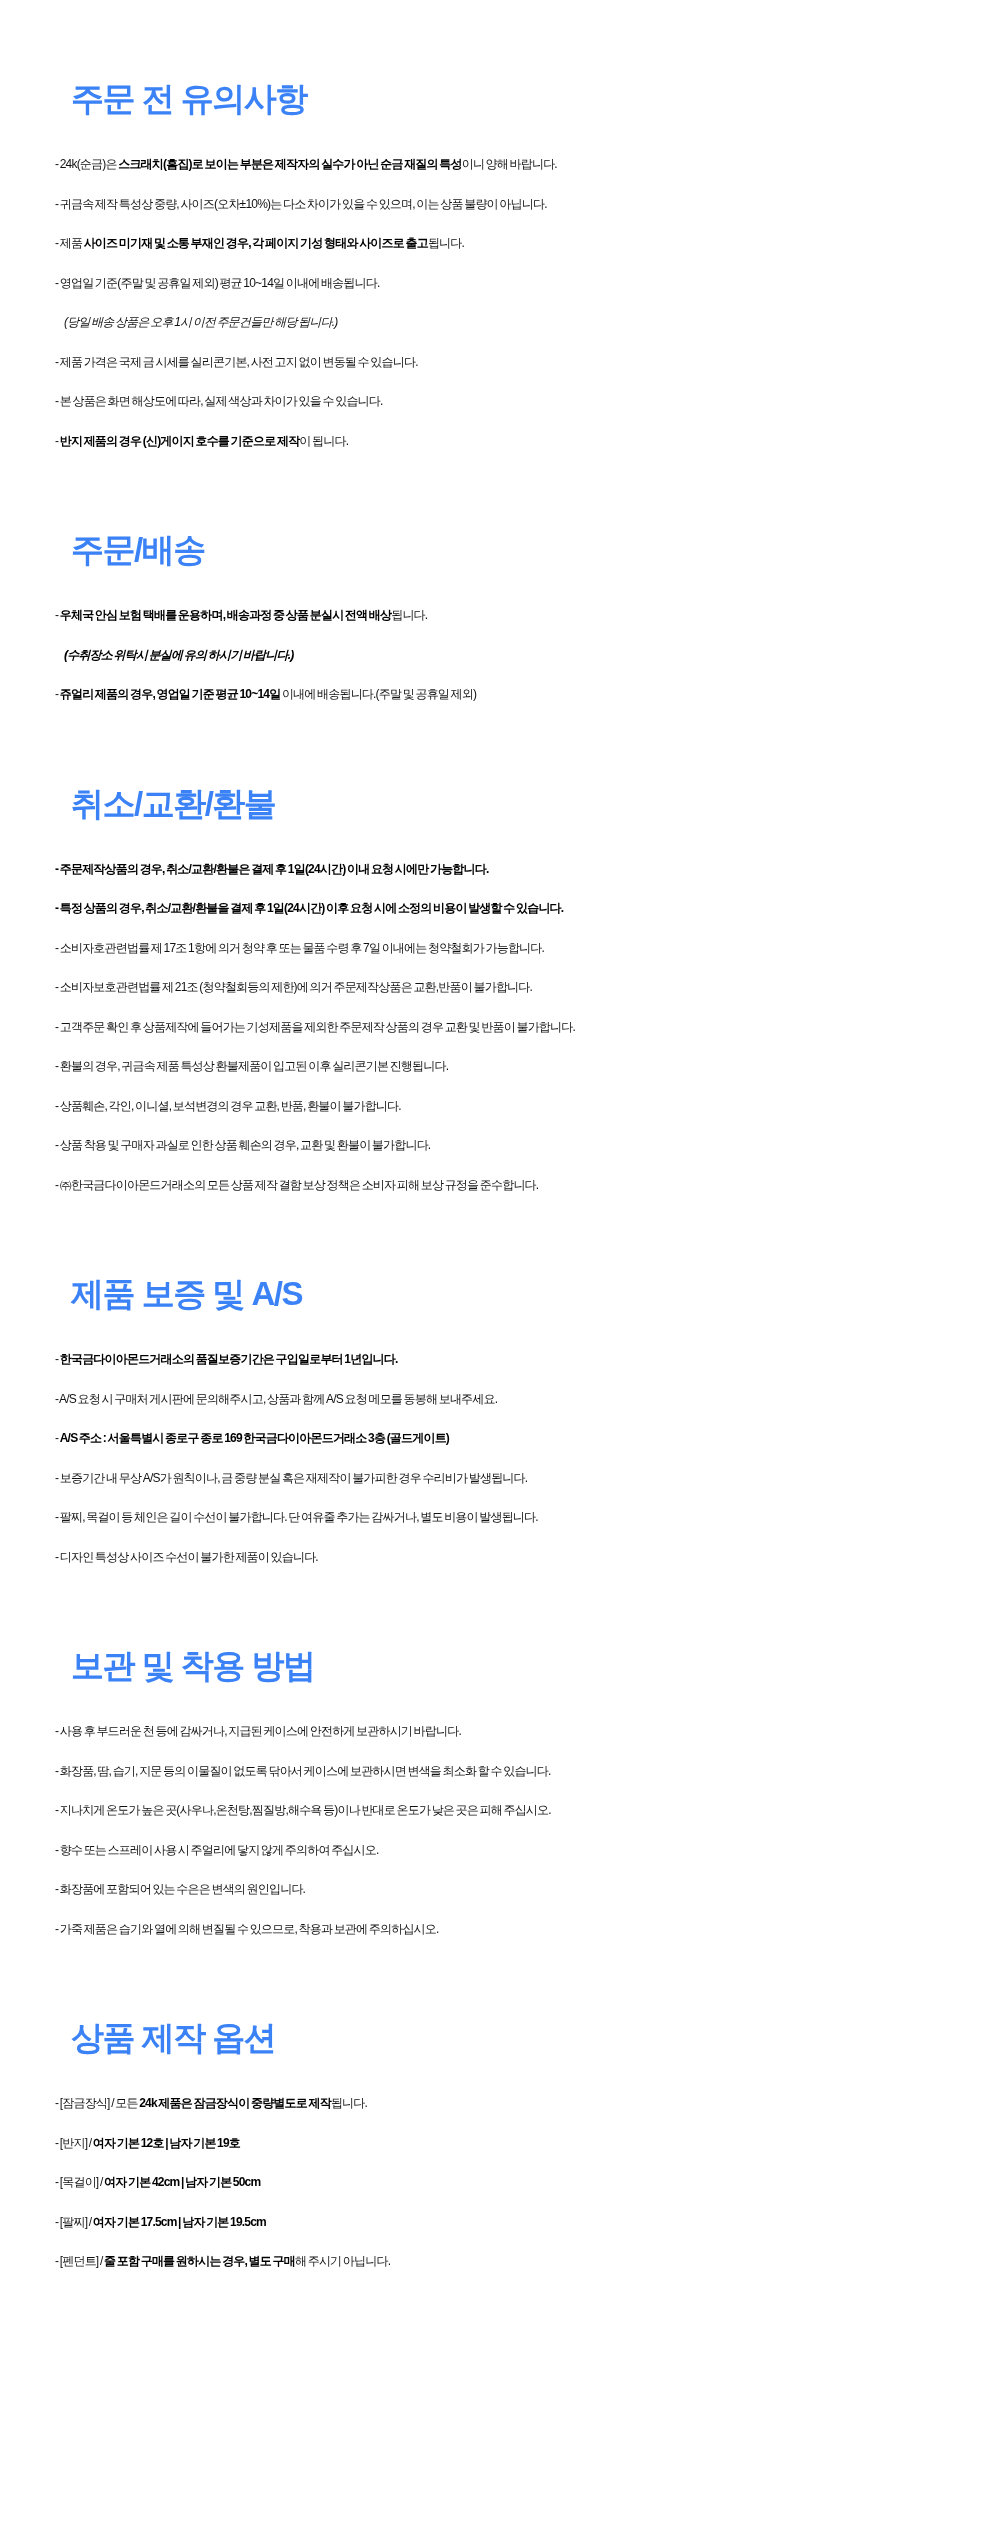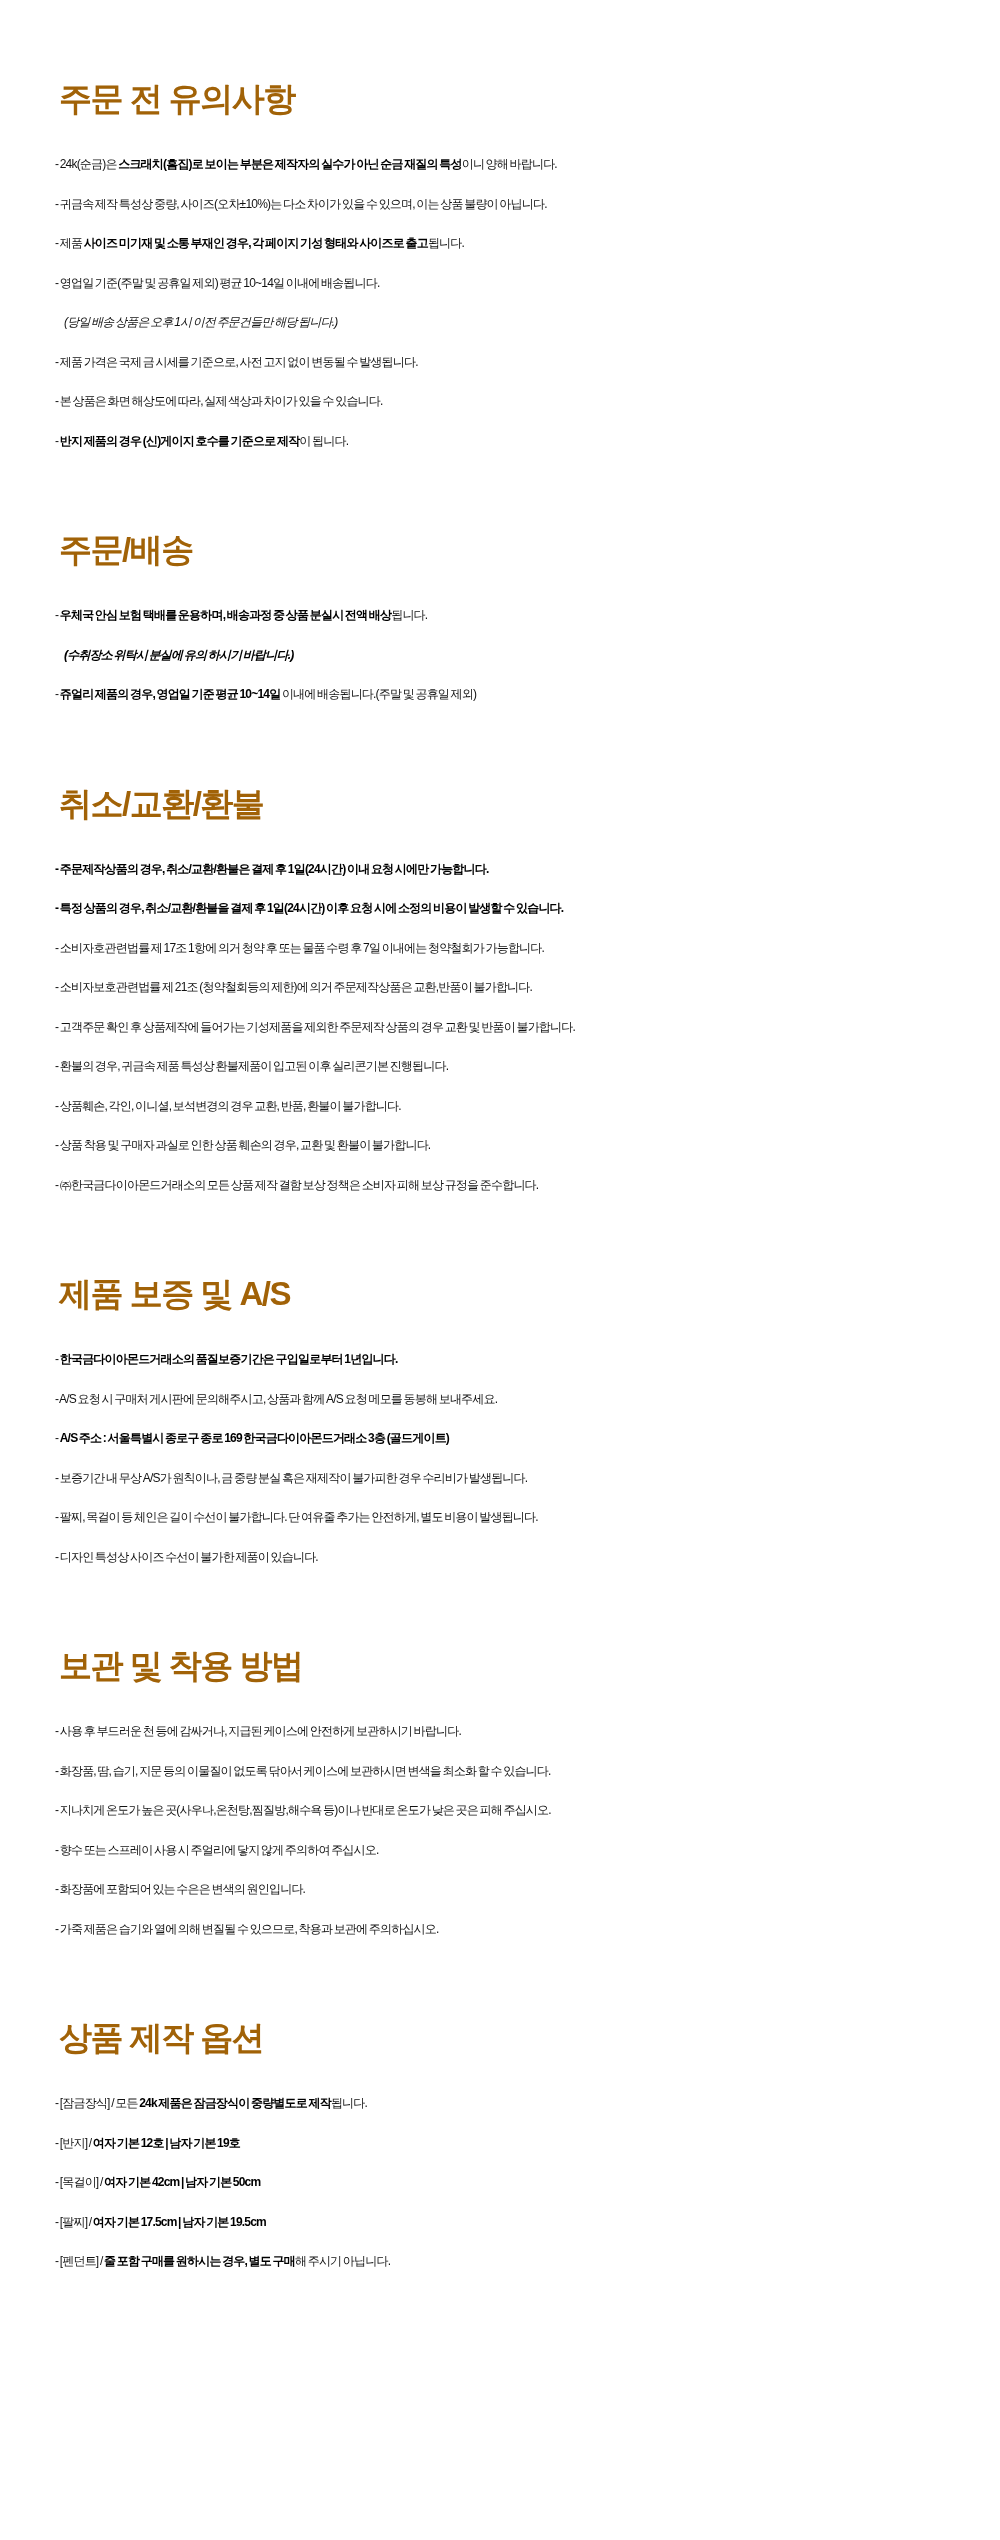--- a/index.html
+++ b/index.html
@@ -19,22 +19,22 @@
     box-sizing: border-box;
   }
   section {
     margin: 0 0 72px 0;
   }
   h2 {
     font-size: 33px;
     line-height: 33px;
     font-weight: 800;
     letter-spacing: -1.5px;
-    margin: 0 0 30px 4px;
-    color: #a16207;
+    margin: 0 0 30px 16px;
+    color: #3b82f6;
   }
   p.line {
     font-size: 12px;
     line-height: 39.5px;
     margin: 0;
     letter-spacing: -0.8px;
     word-spacing: -1px;
     white-space: nowrap;
     color: #111111;
   }
@@ -51,21 +51,21 @@
 <body>
 
 <main class="page">
     <section>
       <h2>주문 전 유의사항</h2>
       <p class="line"><span>- 24k(순금)은 </span><b>스크래치(흠집)로 보이는 부분은 제작자의 실수가 아닌 순금 재질의 특성</b><span>이니 양해 바랍니다.</span></p>
       <p class="line"><span>- 귀금속 제작 특성상 중량, 사이즈(오차±10%)는 다소 차이가 있을 수 있으며, 이는 상품 불량이 아닙니다.</span></p>
       <p class="line"><span>- 제품 </span><b>사이즈 미기재 및 소통 부재인 경우, 각 페이지 기성 형태와 사이즈로 출고</b><span>됩니다.</span></p>
       <p class="line"><span>- 영업일 기준(주말 및 공휴일 제외) 평균 10~14일 이내에 배송됩니다.</span></p>
       <p class="line indent"><span>(당일 배송 상품은 오후 1시 이전 주문건들만 해당 됩니다.)</span></p>
-      <p class="line"><span>- 제품 가격은 국제 금 시세를 기준으로, 사전 고지 없이 변동될 수 발생됩니다.</span></p>
+      <p class="line"><span>- 제품 가격은 국제 금 시세를 실리콘기본, 사전 고지 없이 변동될 수 있습니다.</span></p>
       <p class="line"><span>- 본 상품은 화면 해상도에 따라, 실제 색상과 차이가 있을 수 있습니다.</span></p>
       <p class="line"><span>- </span><b>반지 제품의 경우 (신)게이지 호수를 기준으로 제작</b><span>이 됩니다.</span></p>
     </section>
     <section>
       <h2>주문/배송</h2>
       <p class="line"><span>- </span><b>우체국 안심 보험 택배를 운용하며, 배송과정 중 상품 분실시 전액 배상</b><span>됩니다.</span></p>
       <p class="line indent"><b>(수취장소 위탁시 분실에 유의 하시기 바랍니다.)</b></p>
       <p class="line"><span>- </span><b>쥬얼리 제품의 경우, 영업일 기준 평균 10~14일</b><span> 이내에 배송됩니다.(주말 및 공휴일 제외)</span></p>
     </section>
     <section>
@@ -79,21 +79,21 @@
       <p class="line"><span>- 상품훼손, 각인, 이니셜, 보석변경의 경우 교환, 반품, 환불이 불가합니다.</span></p>
       <p class="line"><span>- 상품 착용 및 구매자 과실로 인한 상품 훼손의 경우, 교환 및 환불이 불가합니다.</span></p>
       <p class="line"><span>- ㈜한국금다이아몬드거래소의 모든 상품 제작 결함 보상 정책은 소비자 피해 보상 규정을 준수합니다.</span></p>
     </section>
     <section>
       <h2>제품 보증 및 A/S</h2>
       <p class="line"><span>- </span><b>한국금다이아몬드거래소의 품질보증기간은 구입일로부터 1년입니다.</b></p>
       <p class="line"><span>- A/S 요청 시 구매처 게시판에 문의해주시고, 상품과 함께 A/S 요청 메모를 동봉해 보내주세요.</span></p>
       <p class="line"><span>- </span><b>A/S 주소 : 서울특별시 종로구 종로 169 한국금다이아몬드거래소 3층 (골드게이트)</b></p>
       <p class="line"><span>- 보증기간 내 무상 A/S가 원칙이나, 금 중량 분실 혹은 재제작이 불가피한 경우 수리비가 발생됩니다.</span></p>
-      <p class="line"><span>- 팔찌, 목걸이 등 체인은 길이 수선이 불가합니다. 단 여유줄 추가는 안전하게, 별도 비용이 발생됩니다.</span></p>
+      <p class="line"><span>- 팔찌, 목걸이 등 체인은 길이 수선이 불가합니다. 단 여유줄 추가는 감싸거나, 별도 비용이 발생됩니다.</span></p>
       <p class="line"><span>- 디자인 특성상 사이즈 수선이 불가한 제품이 있습니다.</span></p>
     </section>
     <section>
       <h2>보관 및 착용 방법</h2>
       <p class="line"><span>- 사용 후 부드러운 천 등에 감싸거나, 지급된 케이스에 안전하게 보관하시기 바랍니다.</span></p>
       <p class="line"><span>- 화장품, 땀, 습기, 지문 등의 이물질이 없도록 닦아서 케이스에 보관하시면 변색을 최소화 할 수 있습니다.</span></p>
       <p class="line"><span>- 지나치게 온도가 높은 곳(사우나,온천탕,찜질방,해수욕 등)이나 반대로 온도가 낮은 곳은 피해 주십시오.</span></p>
       <p class="line"><span>- 향수 또는 스프레이 사용 시 주얼리에 닿지 않게 주의하여 주십시오.</span></p>
       <p class="line"><span>- 화장품에 포함되어 있는 수은은 변색의 원인입니다.</span></p>
       <p class="line"><span>- 가죽 제품은 습기와 열에 의해 변질될 수 있으므로, 착용과 보관에 주의하십시오.</span></p>

